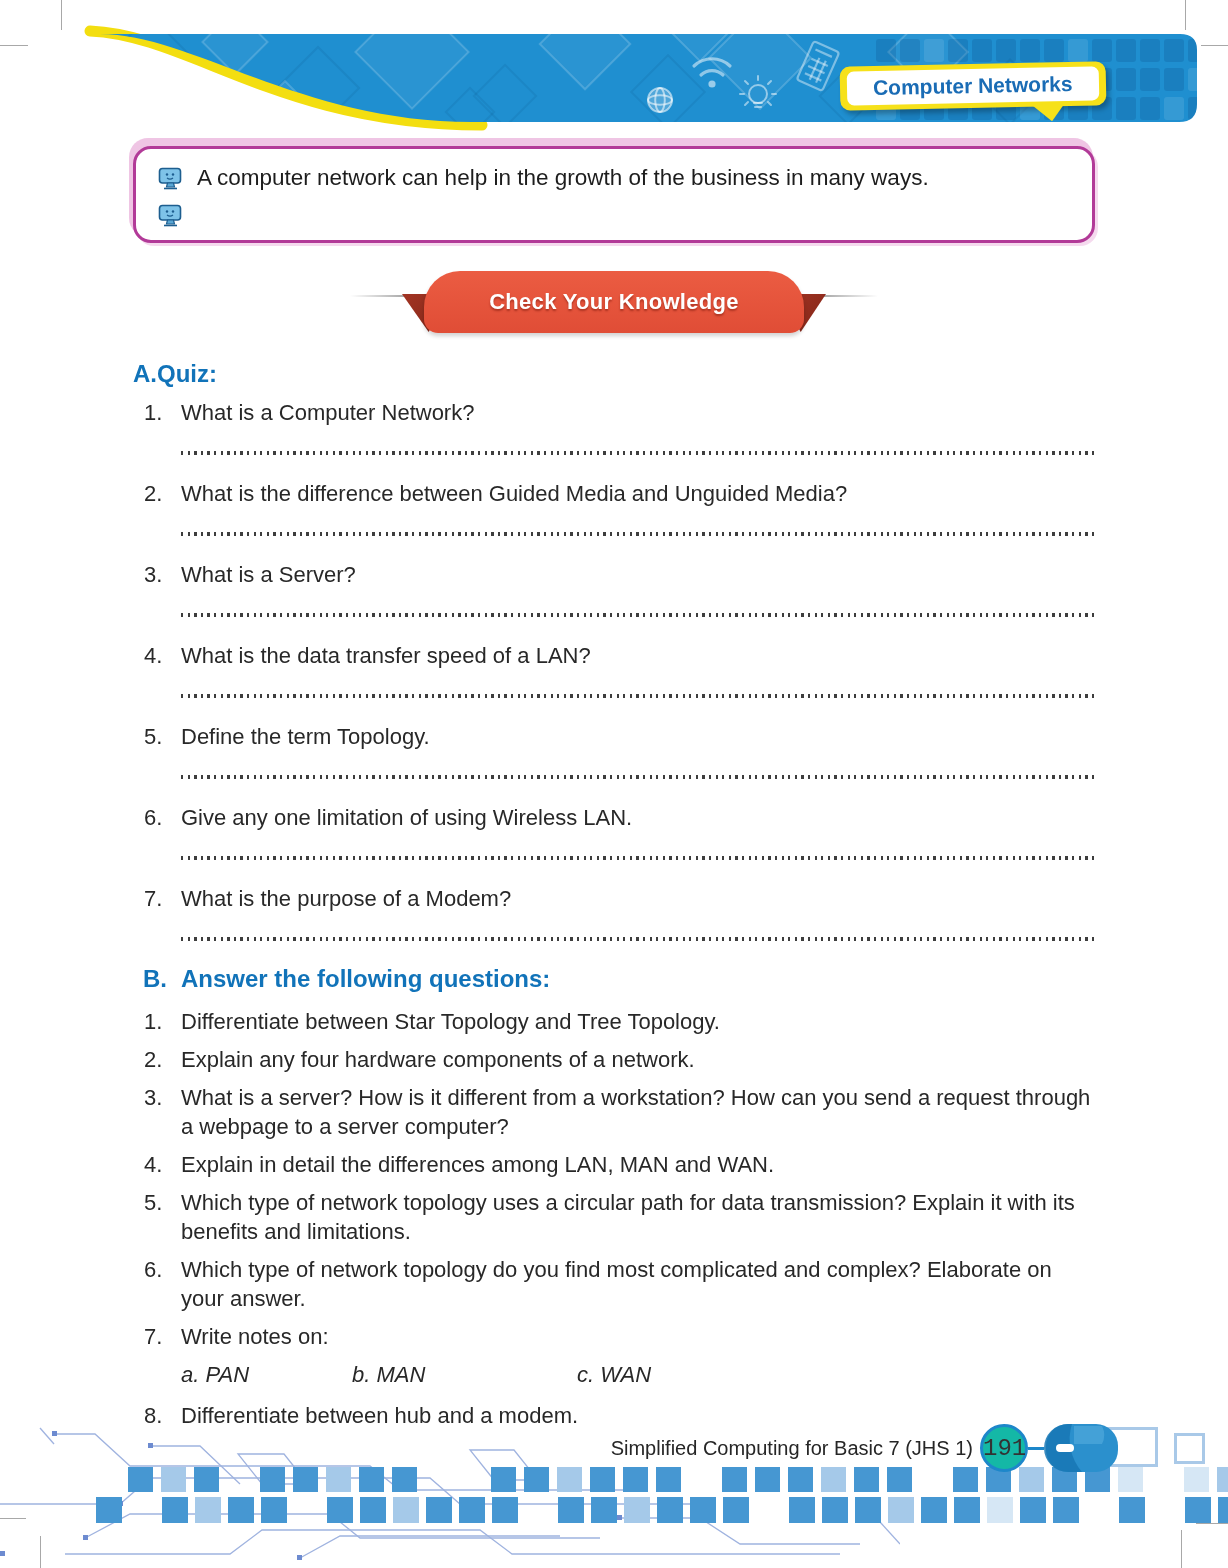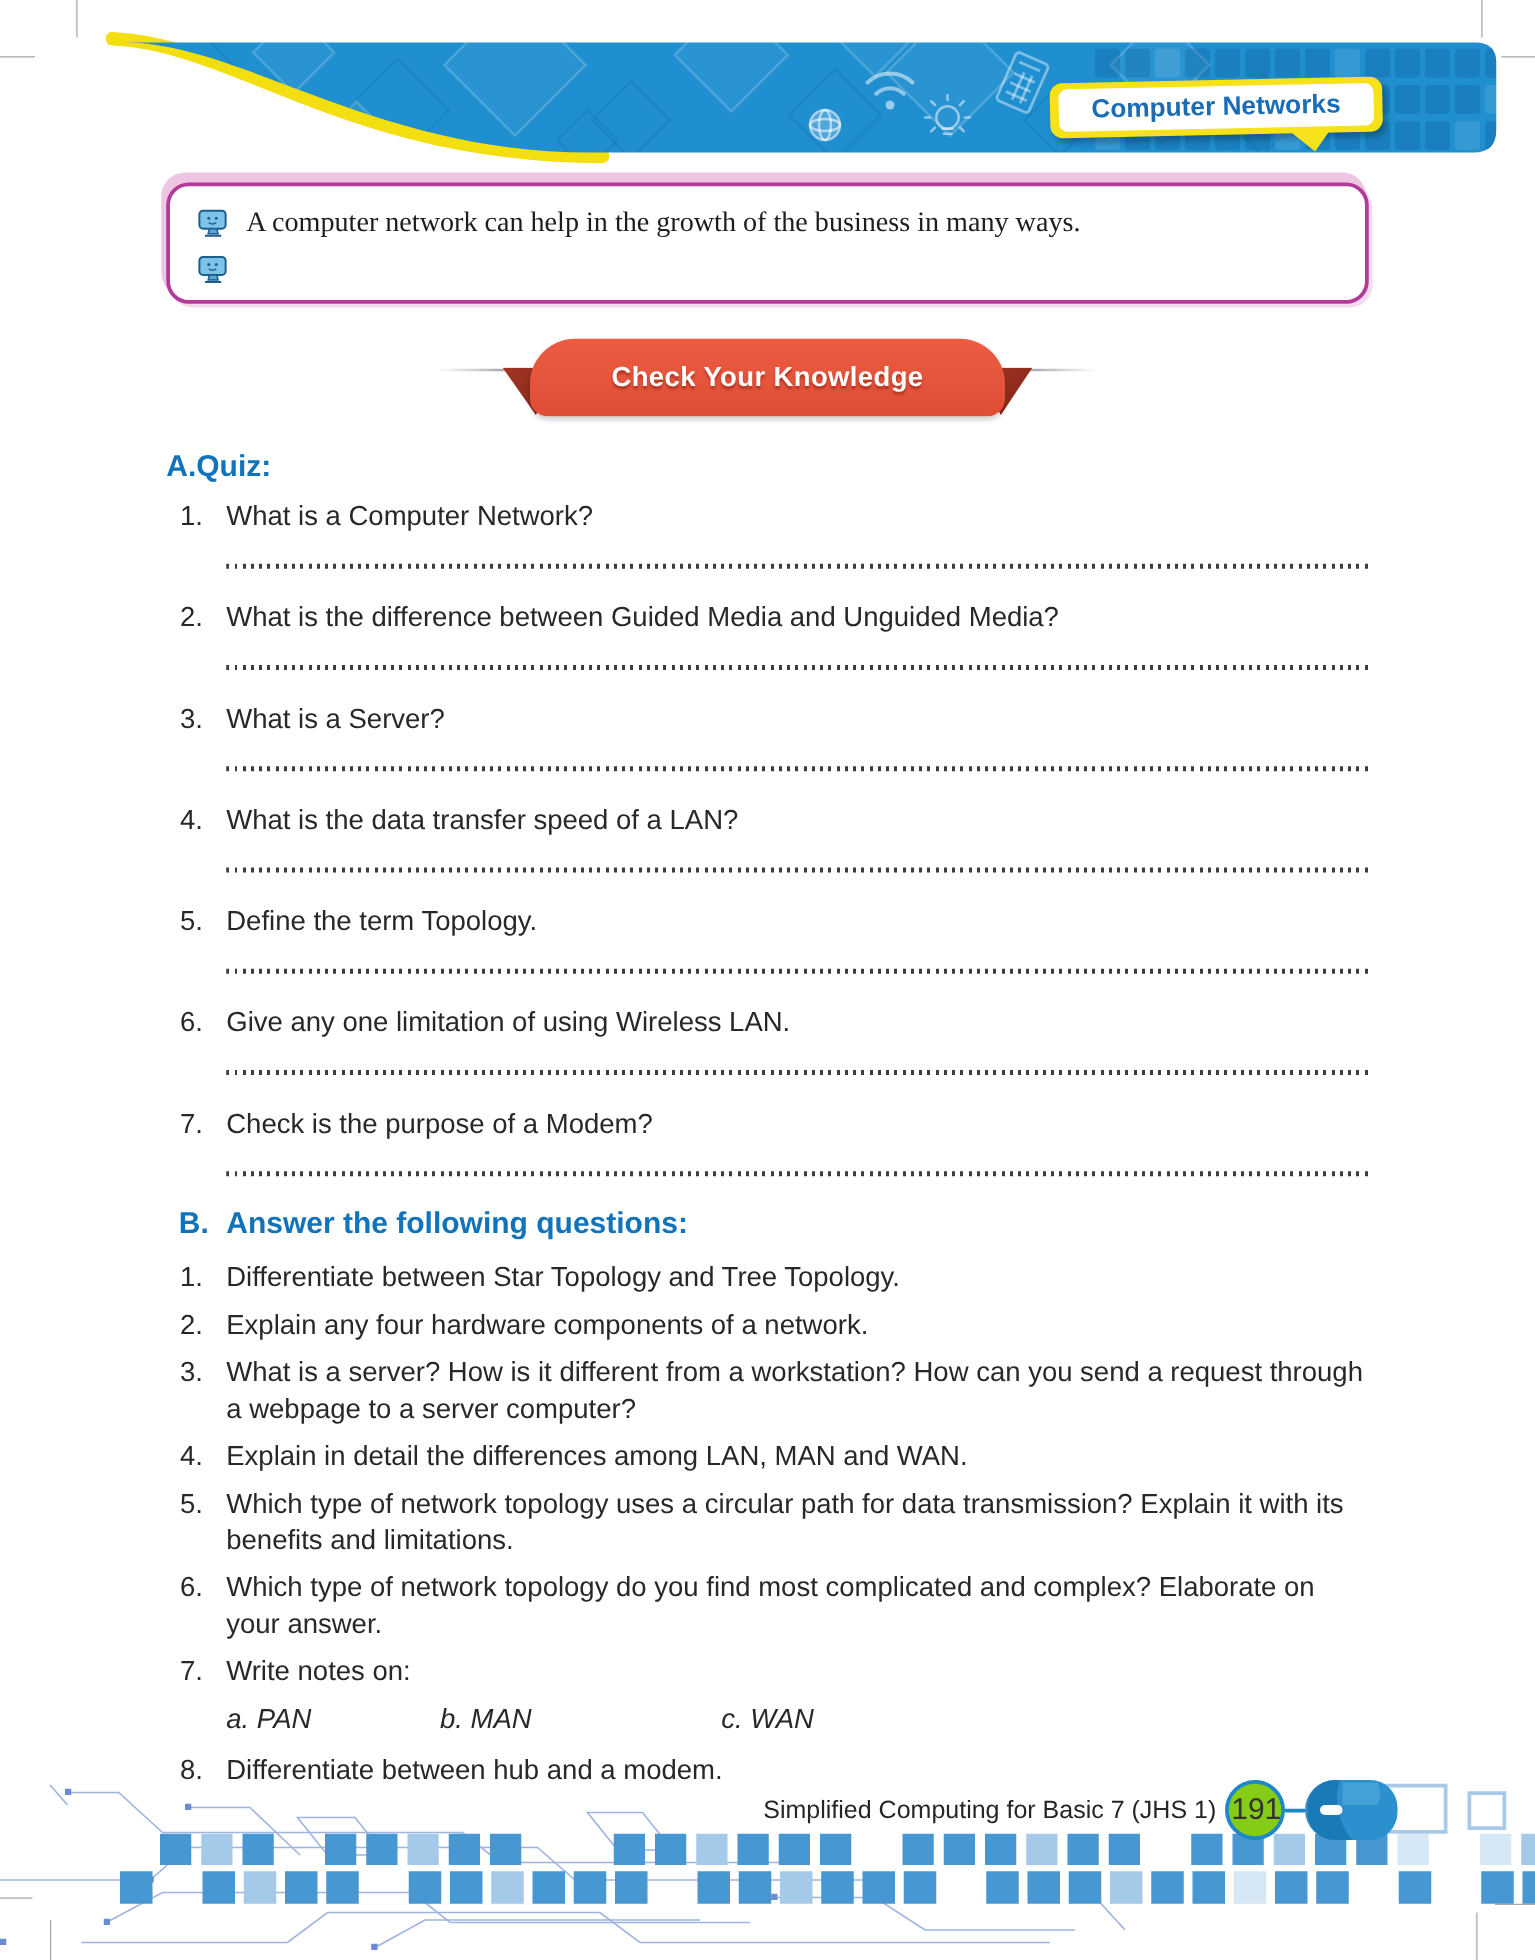--- a/index.html
+++ b/index.html
@@ -34,21 +34,21 @@
 
   
   .recap {
     position:absolute; left:133px; top:146px; width:962px; height:97px;
     border:3px solid #b23a98; border-radius:18px; background:#ffffff;
     box-shadow:-3px -7px 0 1px rgba(225,150,205,.55), 3px 3px 0 0 rgba(225,150,205,.35);
     padding:13px 22px 10px 22px;
     display:flex; flex-direction:column; justify-content:center; gap:13px;
   }
   .recap-item { display:flex; align-items:center; gap:14px;
-    font-family:Liberation Serif, serif; font-size:22.5px; color:#1d1d1d; }
+    font-family:Liberation Sans, sans-serif; font-size:22.5px; color:#1d1d1d; }
   .recap-item svg { flex:none; }
 
   
   .banner-wrap { position:absolute; left:0; top:268px; width:1228px; height:70px; }
   .banner-line {
     position:absolute; top:27px; left:350px; width:528px; height:2px;
     background:linear-gradient(90deg, rgba(150,150,150,0), #9a9a9a 12%, #9a9a9a 88%, rgba(150,150,150,0));
   }
   .fold { position:absolute; top:26px; width:46px; height:38px;
     background:linear-gradient(135deg,#a33524,#822517); }
@@ -85,22 +85,22 @@
   .opt-a { width:171px; } .opt-b { width:225px; }
 
   
   .footer {
     position:absolute; left:0; top:1422px; width:1205px; height:52px;
     display:flex; align-items:center; justify-content:flex-end;
   }
   .footer-book { font-size:20px; color:#262626; margin-right:7px; }
   .page-circle {
     width:48px; height:48px; border:3px solid #1d87ca; border-radius:50%;
-    background:#84cc16; display:flex; align-items:center; justify-content:flex-end;
-    font-family:Liberation Sans, sans-serif; font-size:24px; color:#333; z-index:3; flex:none;
+    background:#14b8a6; display:flex; align-items:center; justify-content:flex-start;
+    font-family:Liberation Mono, monospace; font-size:24px; color:#333; z-index:3; flex:none;
   }
   .connector { width:16px; height:3px; background:#1d87ca; z-index:3; }
   .mouse-assembly { position:relative; width:122px; height:52px; flex:none; }
   .mouse-assembly .frame {
     position:absolute; left:32px; top:5px; width:82px; height:40px;
     border:3px solid #a9c9e8; background:#fff;
   }
   .mouse-assembly svg { position:absolute; left:0; top:0; }
   .outline-square {
     width:31px; height:31px; border:3px solid #a9c9e8; background:#fff; margin-left:8px; flex:none;
@@ -305,21 +305,21 @@
     <div class="dot-line"></div>
 
     <div class="q-row">
       <span class="q-num">6.</span>
       <span class="q-text">Give any one limitation of using Wireless LAN.</span>
     </div>
     <div class="dot-line"></div>
 
     <div class="q-row">
       <span class="q-num">7.</span>
-      <span class="q-text">Check is the purpose of a Modem?</span>
+      <span class="q-text">What is the purpose of a Modem?</span>
     </div>
     <div class="dot-line"></div>
 
     <div class="sec-heading b">
       <span class="lbl">B.</span>
       <span>Answer the following questions:</span>
     </div>
 
     <div class="b-row">
       <span class="q-num">1.</span>

